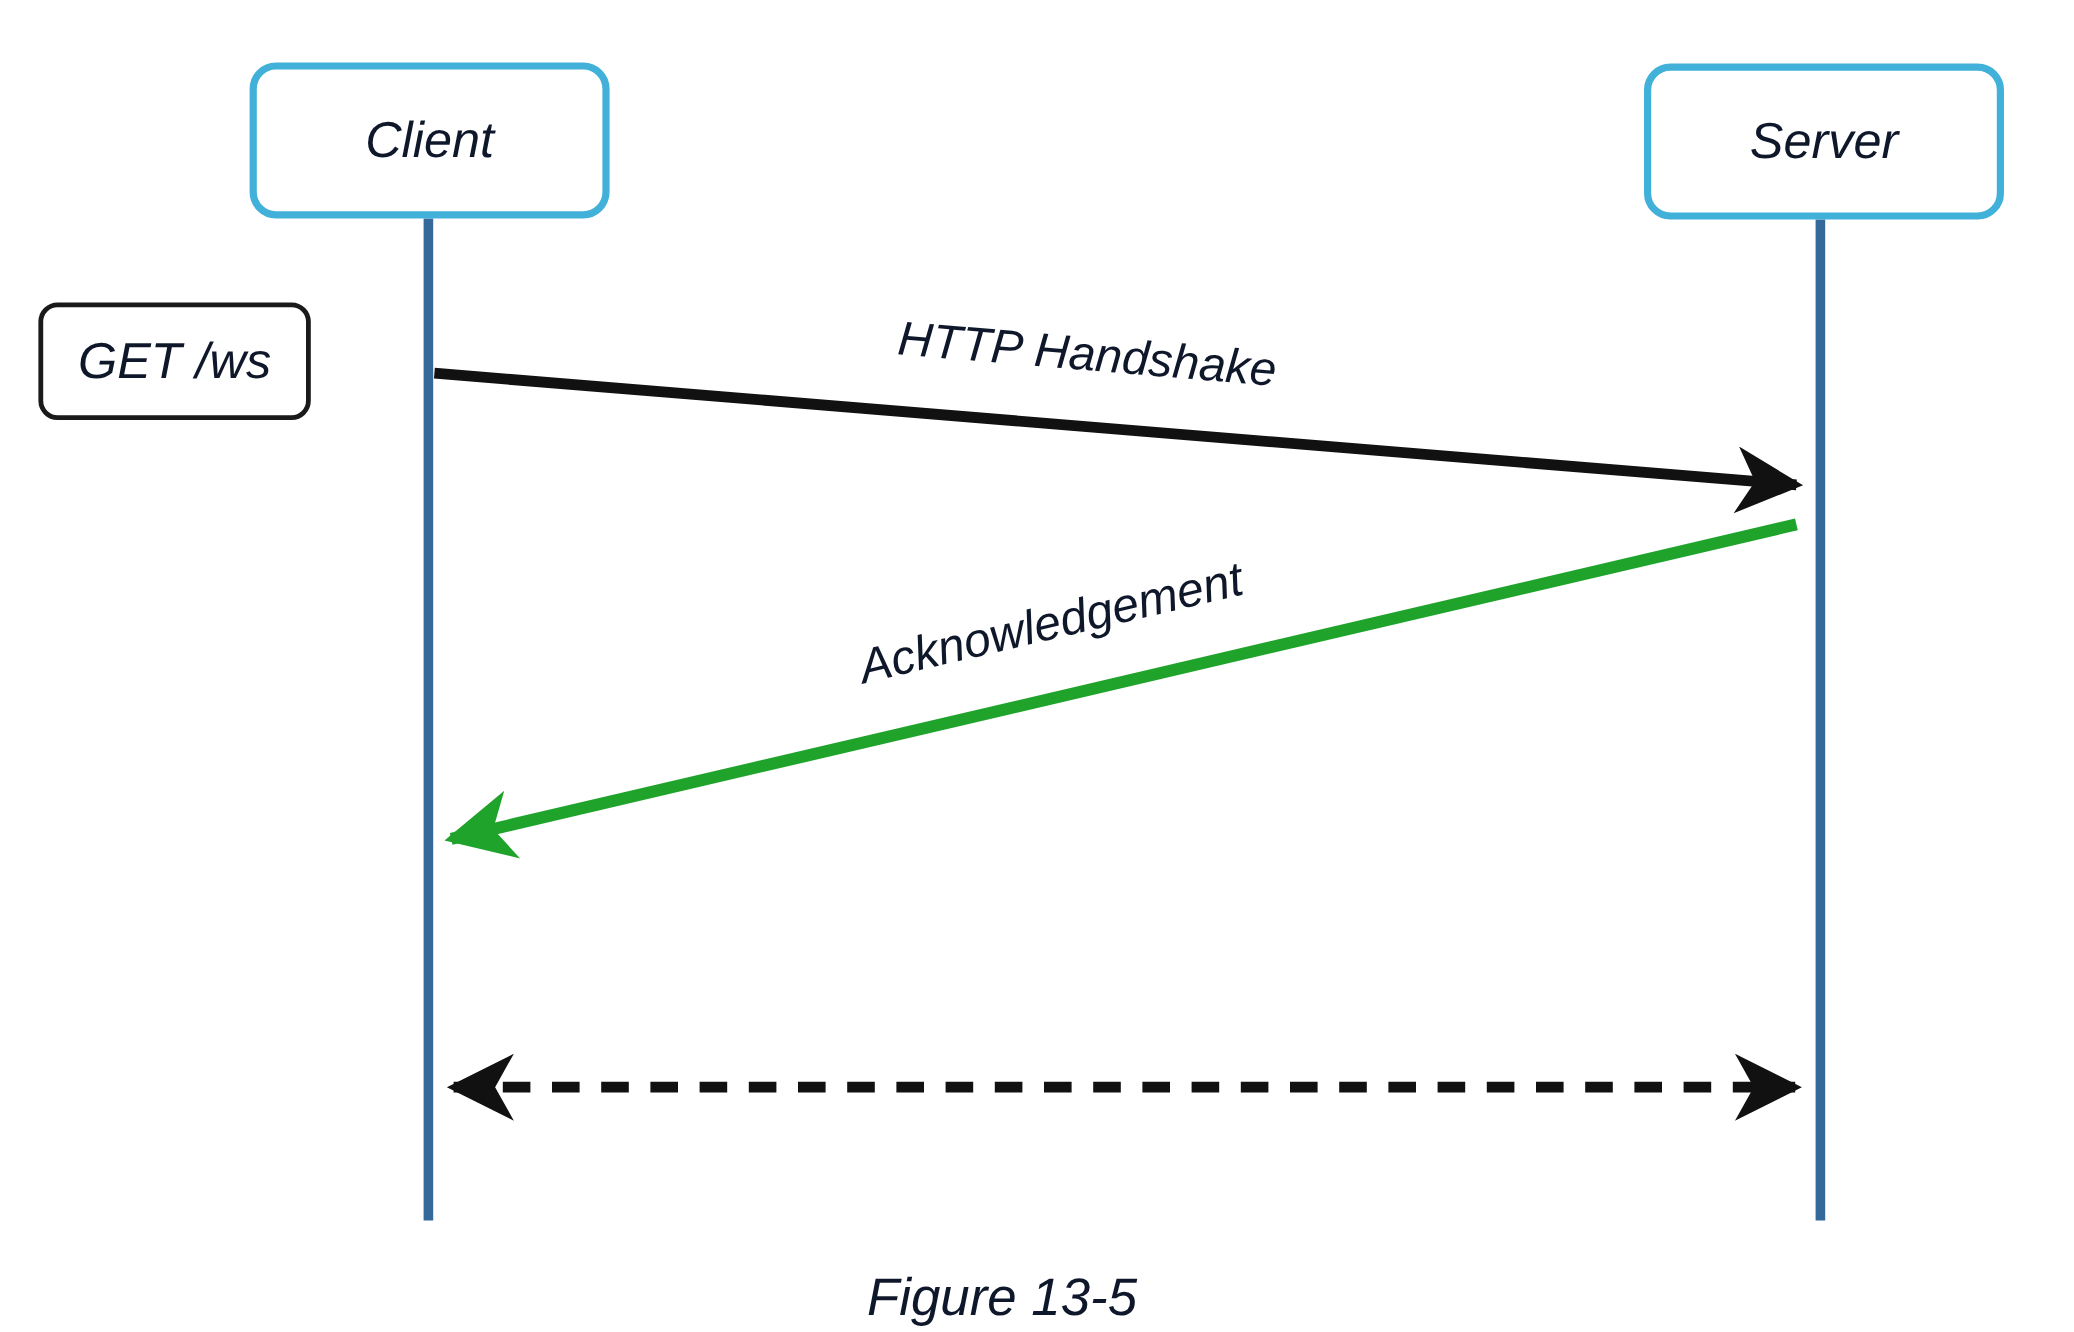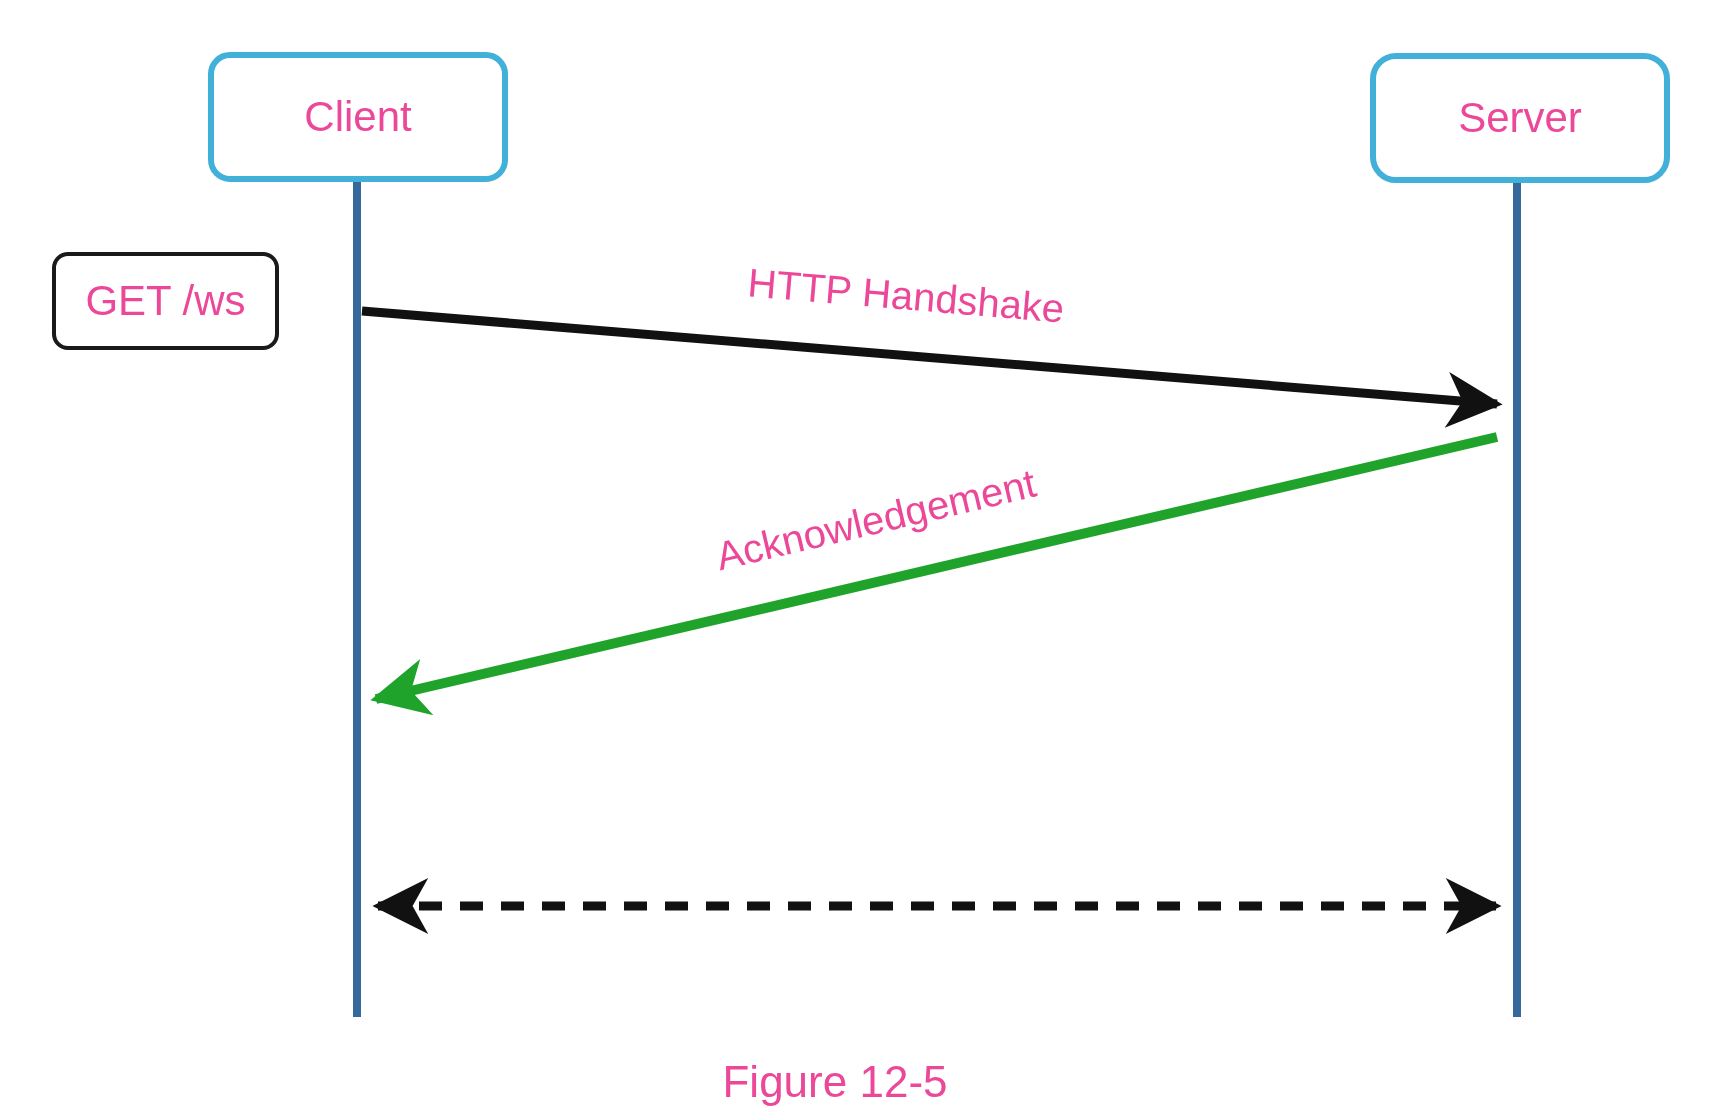--- a/index.html
+++ b/index.html
@@ -3,21 +3,22 @@
 <meta charset="utf-8">
 <style>
   html, body { margin: 0; padding: 0; background: #ffffff; }
   .stage {
     position: relative;
     width: 1728px;
     height: 1110px;
     background: #ffffff;
     overflow: hidden;
     font-family: "Liberation Sans", sans-serif;
-    color: #ec4899;
+    color: #0f172a;
+    font-style: italic;
   }
   .arrow-layer {
     position: absolute;
     left: 0; top: 0;
     width: 1728px; height: 1110px;
     z-index: 1;
   }
   .actor-box {
     position: absolute;
     width: 300px;
@@ -26,24 +27,24 @@
     background: #ffffff;
     border: 6px solid #41b1d9;
     border-radius: 22px;
     display: flex;
     align-items: center;
     justify-content: center;
     font-size: 42px;
     z-index: 2;
   }
   .actor-box.client { left: 208px; top: 52px; }
-  .actor-box.server { left: 1370px; top: 53px; border-radius: 26px; }
+  .actor-box.server { left: 1370px; top: 53px; }
   .note-box {
     position: absolute;
-    left: 52px; top: 252px;
+    left: 32px; top: 252px;
     width: 227px; height: 98px;
     box-sizing: border-box;
     background: #ffffff;
     border: 4px solid #1a1a1a;
     border-radius: 16px;
     display: flex;
     align-items: center;
     justify-content: center;
     font-size: 42px;
     z-index: 2;
@@ -101,15 +102,15 @@
 
   <div class="note-box" style="border-color: rgb(26, 26, 26);">
     <span>GET /ws</span>
   </div>
 
   <div class="msg-label http">HTTP Handshake</div>
 
   <div class="msg-label ack">Acknowledgement</div>
 
 
-  <div class="caption">Figure 12-5</div>
+  <div class="caption">Figure 13-5</div>
 
 </div>
 
 </body></html>

